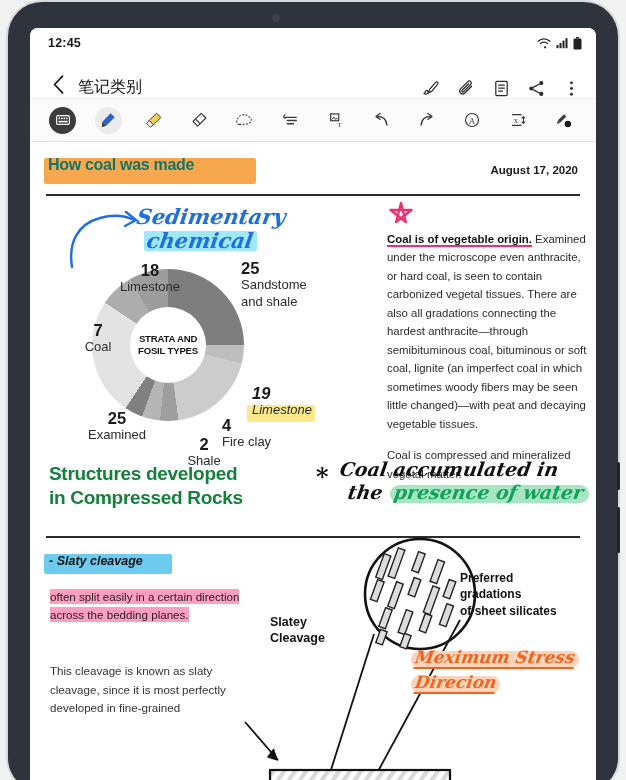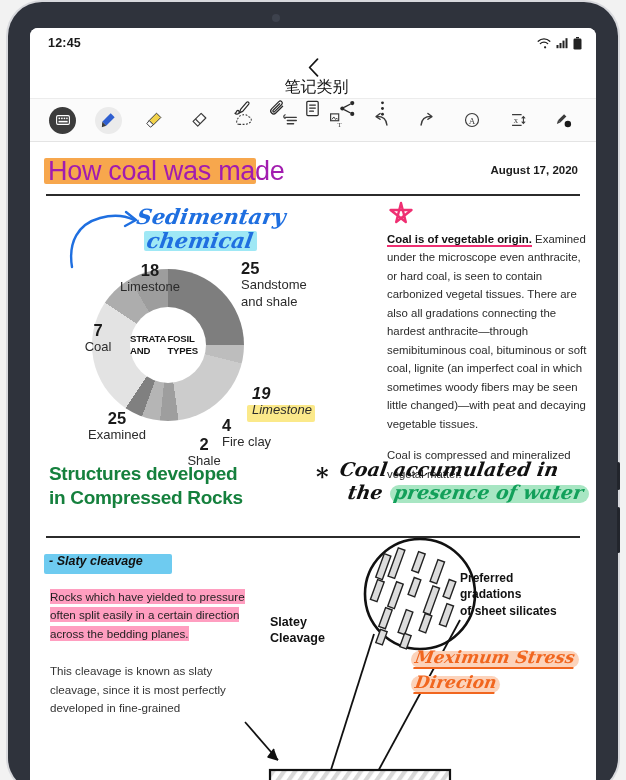--- a/index.html
+++ b/index.html
@@ -28,62 +28,62 @@
 
   
   .statusbar{height:30px;display:flex;align-items:center;
      padding:0 14px 0 18px;background:#fff;font-size:12.5px;color:#1a1a1a;font-weight:600;}
   .statusbar .clock{letter-spacing:.2px;}
   .statusbar .spacer{flex:1;}
   .statusbar .sysicons{display:flex;align-items:center;gap:5px;}
   .sysicons svg{display:block;}
 
   
-  .appbar{height:40px;display:flex;align-items:center;padding:0 13px 0 14px;background:#fff;flex-direction:column;}
+  .appbar{height:40px;display:flex;align-items:flex-end;padding:0 13px 0 14px;background:#fff;}
   .appbar .back{width:28px;height:28px;display:flex;align-items:center;justify-content:center;cursor:pointer;}
   .appbar .title{font-size:16px;color:#111;margin-left:6px;font-weight:500;}
   .appbar .spacer{flex:1;}
   .appbar .actions{display:flex;align-items:center;gap:15px;padding-right:2px;}
   .appbar .actions .ic{width:20px;height:20px;display:flex;align-items:center;justify-content:center;cursor:pointer;}
 
   
   .toolbar{height:42px;display:flex;align-items:center;background:#fbfbfb;
      border-top:1px solid #ececec;border-bottom:1px solid #e4e4e4;padding:0 10px;}
   .tool{flex:1;display:flex;align-items:center;justify-content:center;height:42px;cursor:pointer;}
   .tool .round{width:27px;height:27px;border-radius:50%;display:flex;align-items:center;justify-content:center;}
   .tool.sel-dark .round{background:#3c3c3c;}
   .tool.sel-light .round{background:#ebebeb;}
 
   
   .canvas{position:relative;height:648px;background:#fff;padding:0;overflow:hidden;}
 
   .title-hl{position:absolute;left:18px;top:14px;}
   .title-hl .hl{position:absolute;left:-4px;top:2px;width:212px;height:26px;
      background:#f7a74d;border-radius:2px;}
-  .title-hl .tx{position:relative;font-size:27px;font-weight:400;color:#a21caf;letter-spacing:-.3px;}
+  .title-hl .tx{position:relative;font-size:16px;font-weight:700;color:#0f766e;letter-spacing:-.3px;}
   .date{position:absolute;right:18px;top:22px;font-size:11.5px;font-weight:700;color:#1b1b1b;}
 
   .hr{position:absolute;left:16px;right:16px;top:52px;height:2px;background:#2b2b2b;}
 
   
   .hand{font-family:"DejaVu Serif", serif;font-style:italic;font-weight:700;}
 
   .sed{position:absolute;left:107px;top:62px;}
   .sed .l1{font-size:21px;color:#1f6fe0;transform:skewX(-9deg);}
   .sed .l2wrap{position:relative;margin-top:-1px;margin-left:10px;display:inline-block;}
   .sed .l2hl{position:absolute;left:-3px;top:3px;right:-4px;height:20px;background:#9fe8f5;border-radius:2px;}
   .sed .l2{position:relative;font-size:21px;color:#1f6fe0;transform:skewX(-9deg);display:inline-block;}
 
   .lbl{position:absolute;text-align:center;}
   .lbl .num{font-size:16.5px;font-weight:700;color:#1a1a1a;line-height:1.05;}
   .lbl .nm{font-size:13px;color:#2b2b2b;line-height:1.25;}
 
   .donut{position:absolute;left:62px;top:127px;width:152px;height:152px;border-radius:50%;}
   .donut .hole{position:absolute;left:38px;top:38px;width:76px;height:76px;background:#fff;border-radius:50%;
-     display:flex;flex-direction:row;align-items:center;justify-content:center;}
+     display:flex;flex-direction:column;align-items:center;justify-content:center;}
   .donut .hole span{font-size:9.6px;font-weight:700;color:#151515;line-height:1.25;letter-spacing:-.2px;}
 
   .hl-yellow{position:absolute;background:#fbe98a;border-radius:2px;}
 
   
   .rtext{position:absolute;left:357px;top:62px;width:205px;font-size:11.4px;color:#2a2a2a;line-height:1.62;}
   .rtext .b{font-weight:700;color:#111;border-bottom:2px solid #ef2f72;}
   .rtext p{margin:0 0 13px 0;}
 
   .star{position:absolute;left:356px;top:58px;}
@@ -410,21 +410,20 @@
       </div>
 
       <div class="hr2"></div>
 
       <div class="slaty-hl">
         <div class="hl"></div>
         <div class="tx">- Slaty cleavage</div>
       </div>
 
       <div class="pinkpara">
-        <div><span>Rocks which have yielded to pressure</span></div>
         <div><span>often split easily in a certain direction</span></div>
         <div><span>across the bedding planes.</span></div>
       </div>
 
       <div class="lastpara">This cleavage is known as slaty cleavage, since it is most perfectly developed in fine-grained</div>
 
       <svg class="abs" width="566" height="648">
         <defs>
           <pattern id="hatch" width="9" height="9" patternUnits="userSpaceOnUse" patternTransform="rotate(35)">
             <rect width="9" height="9" fill="#ffffff"></rect>

